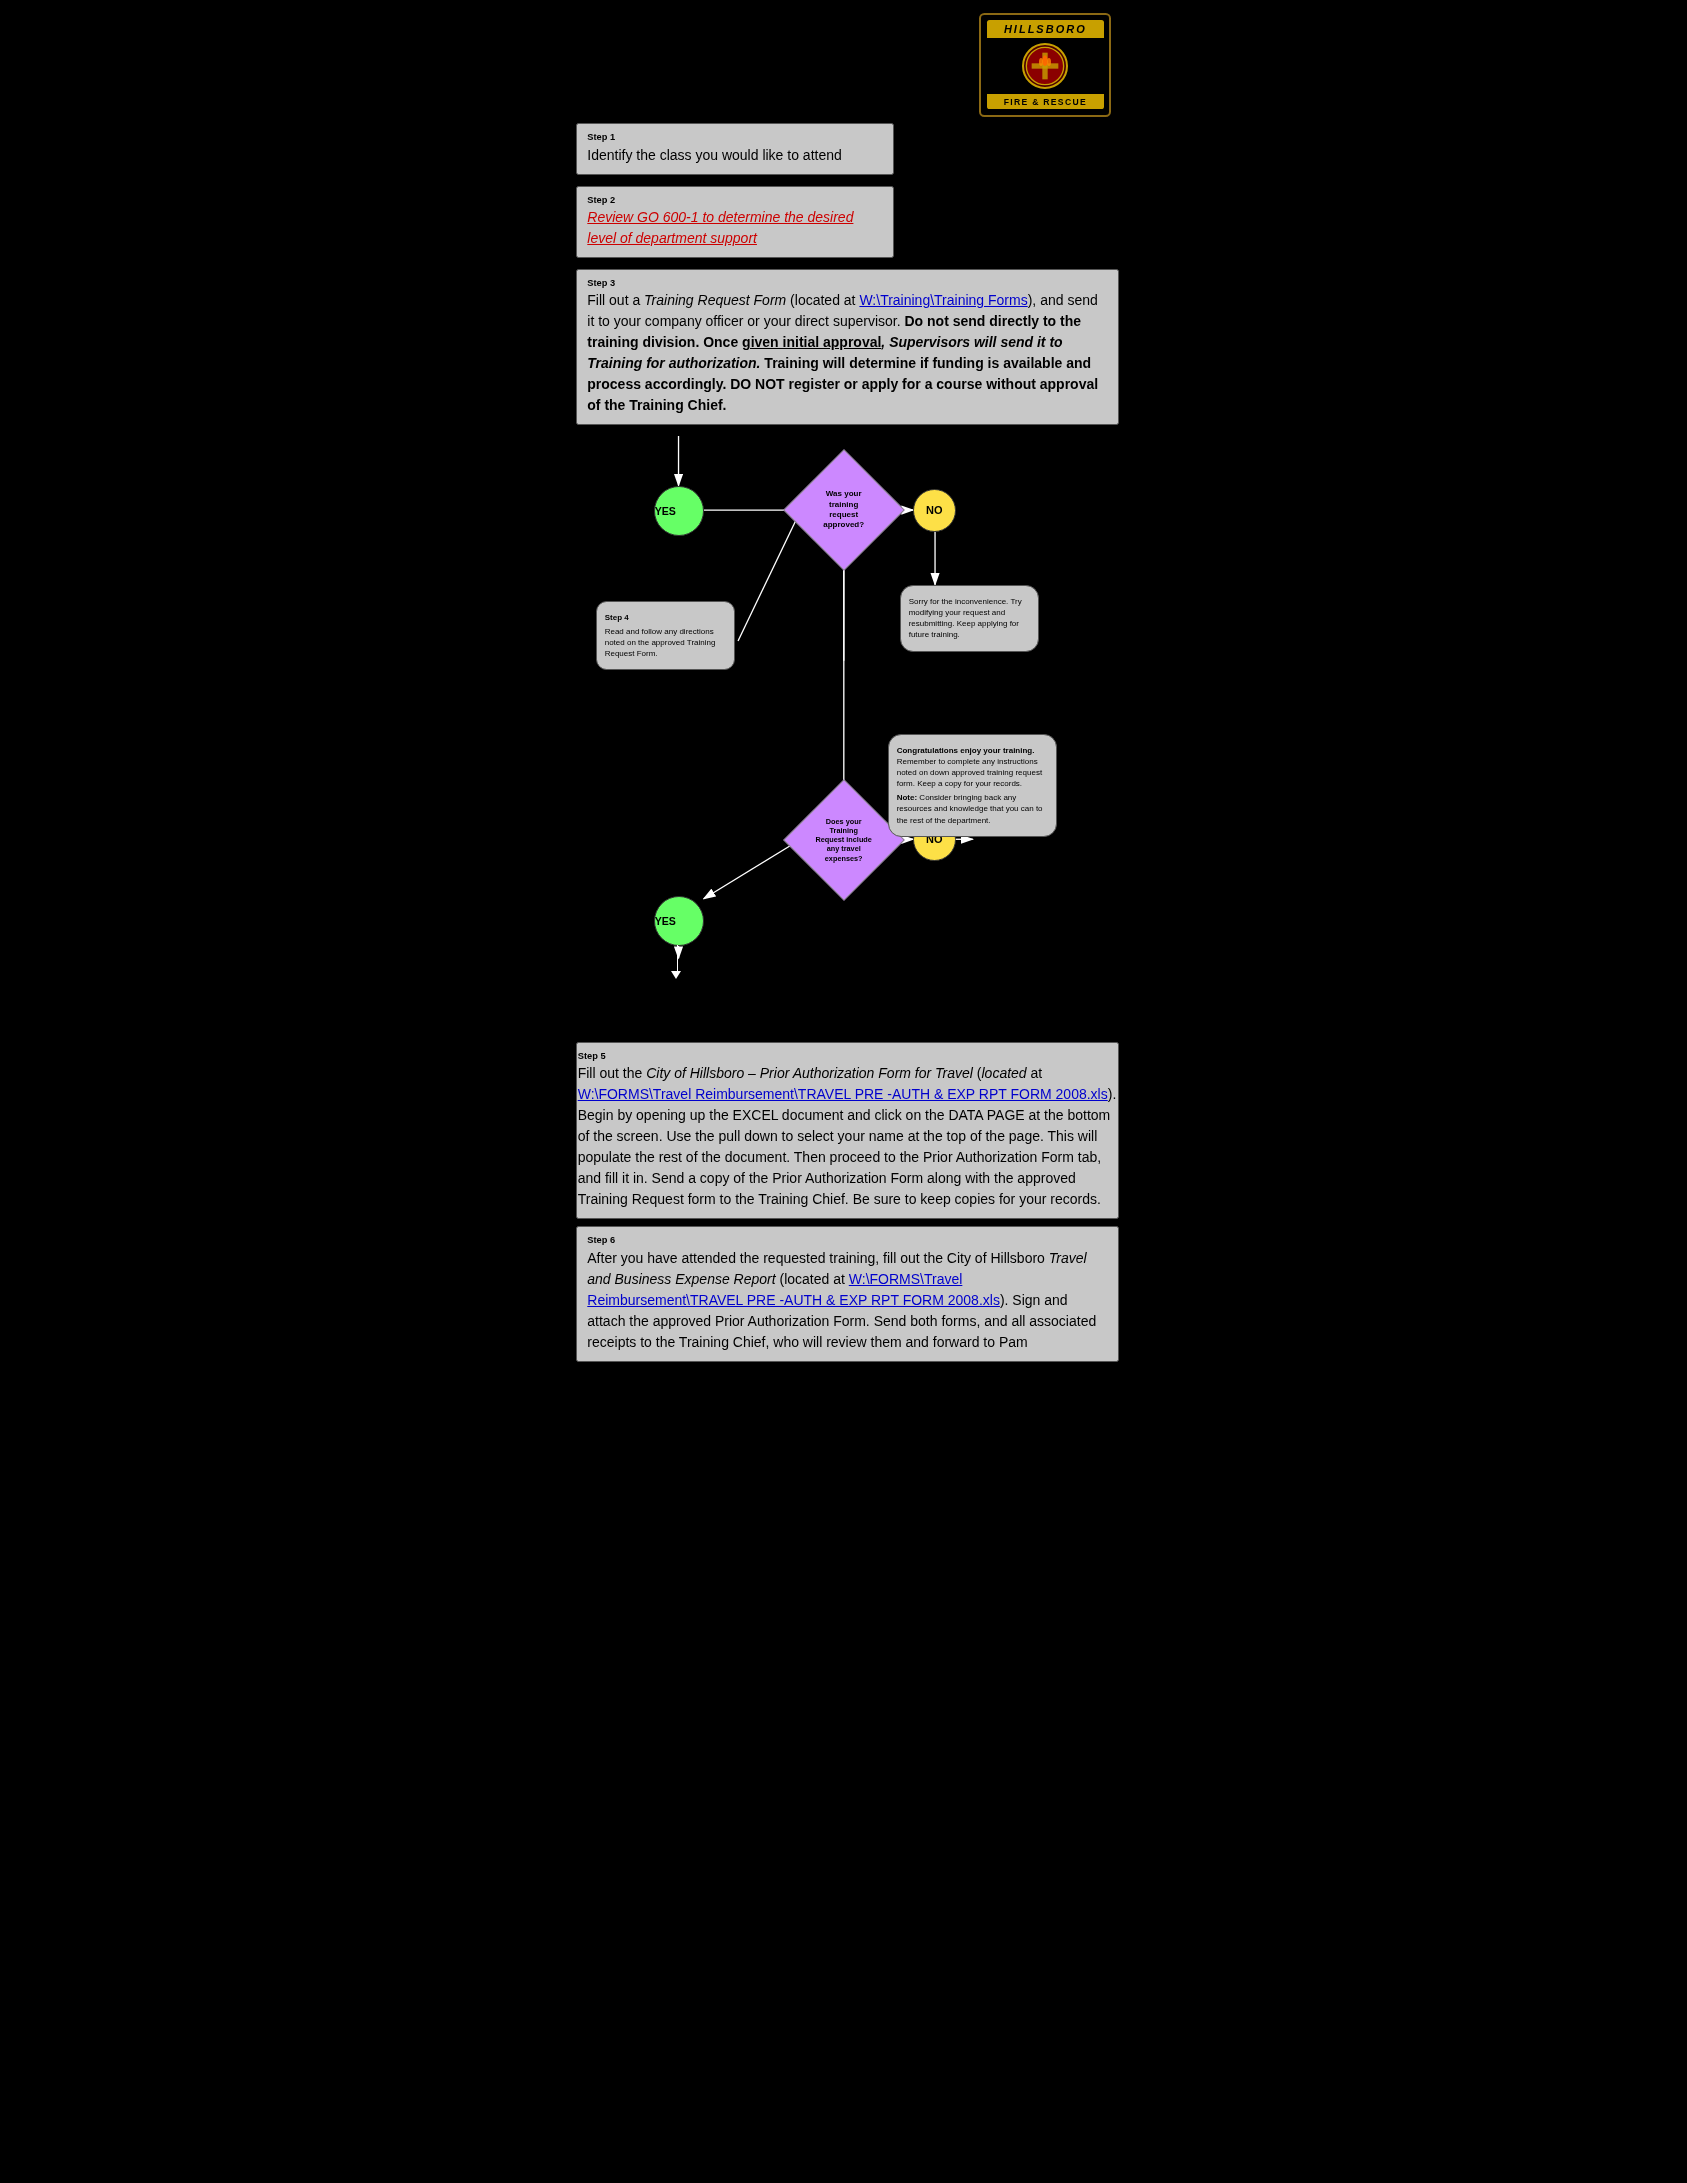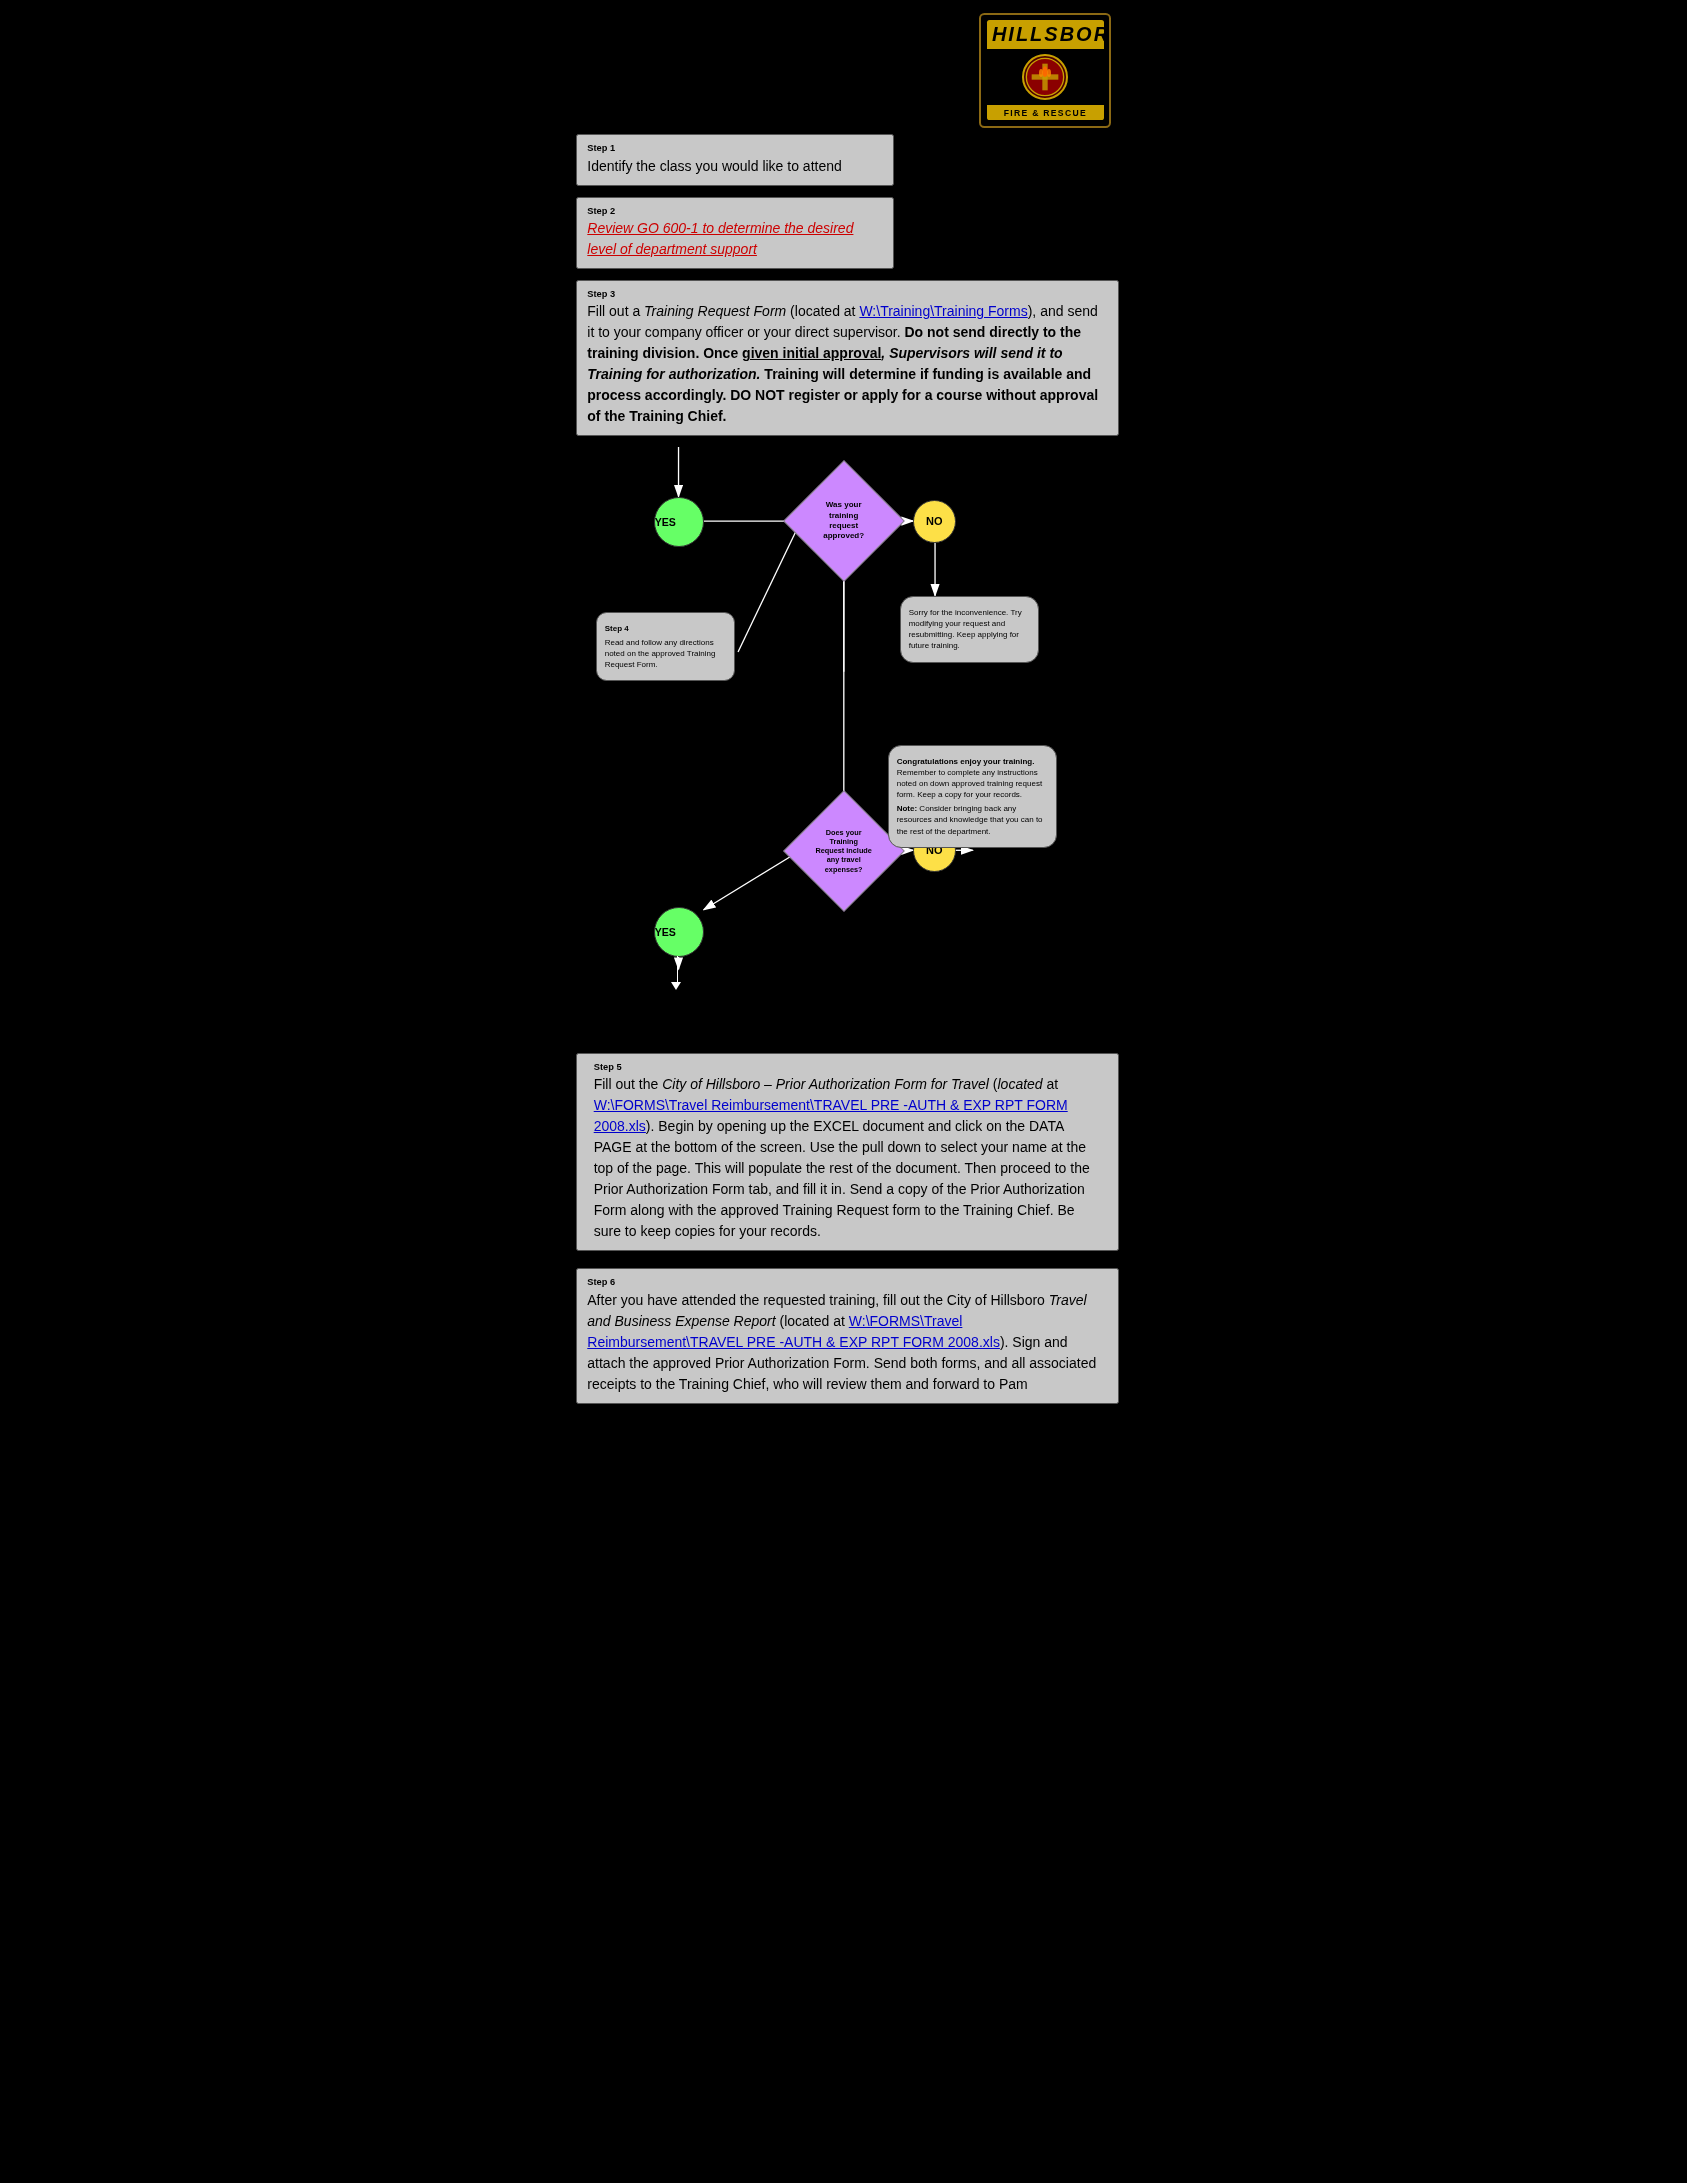--- a/index.html
+++ b/index.html
@@ -29,21 +29,21 @@
       border: 2px solid #8B6914;
       border-radius: 5.3px;
       padding: 5.3px;
       width: 132px;
       text-align: center;
     }
 
     .logo-top {
       background: #c8a000;
       color: #000;
-      font-size: 20px;
+      font-size: 11px;
       font-weight: 900;
       letter-spacing: 2px;
       font-style: italic;
       padding: 2.6px 5.3px;
       border-radius: 2.6px 2.6px 0 0;
     }
 
     .logo-emblem {
       background: #000;
       padding: 5.3px;
@@ -159,22 +159,22 @@
       left: 0;
       width: 100%;
       height: 100%;
       pointer-events: none;
     }
 
     .step-box-5 {
       background: #c8c8c8;
       border: 1.3px solid #555;
       border-radius: 2.6px;
-      padding: 8px 17px;
-      margin-bottom: 17px;
+      padding: 8px 1px;
+      margin-bottom: 7px;
     }
 
     .step-box-6 {
       background: #c8c8c8;
       border: 1.3px solid #555;
       border-radius: 2.6px;
       padding: 8px 10.6px;
       margin-bottom: 10.6px;
     }
 

